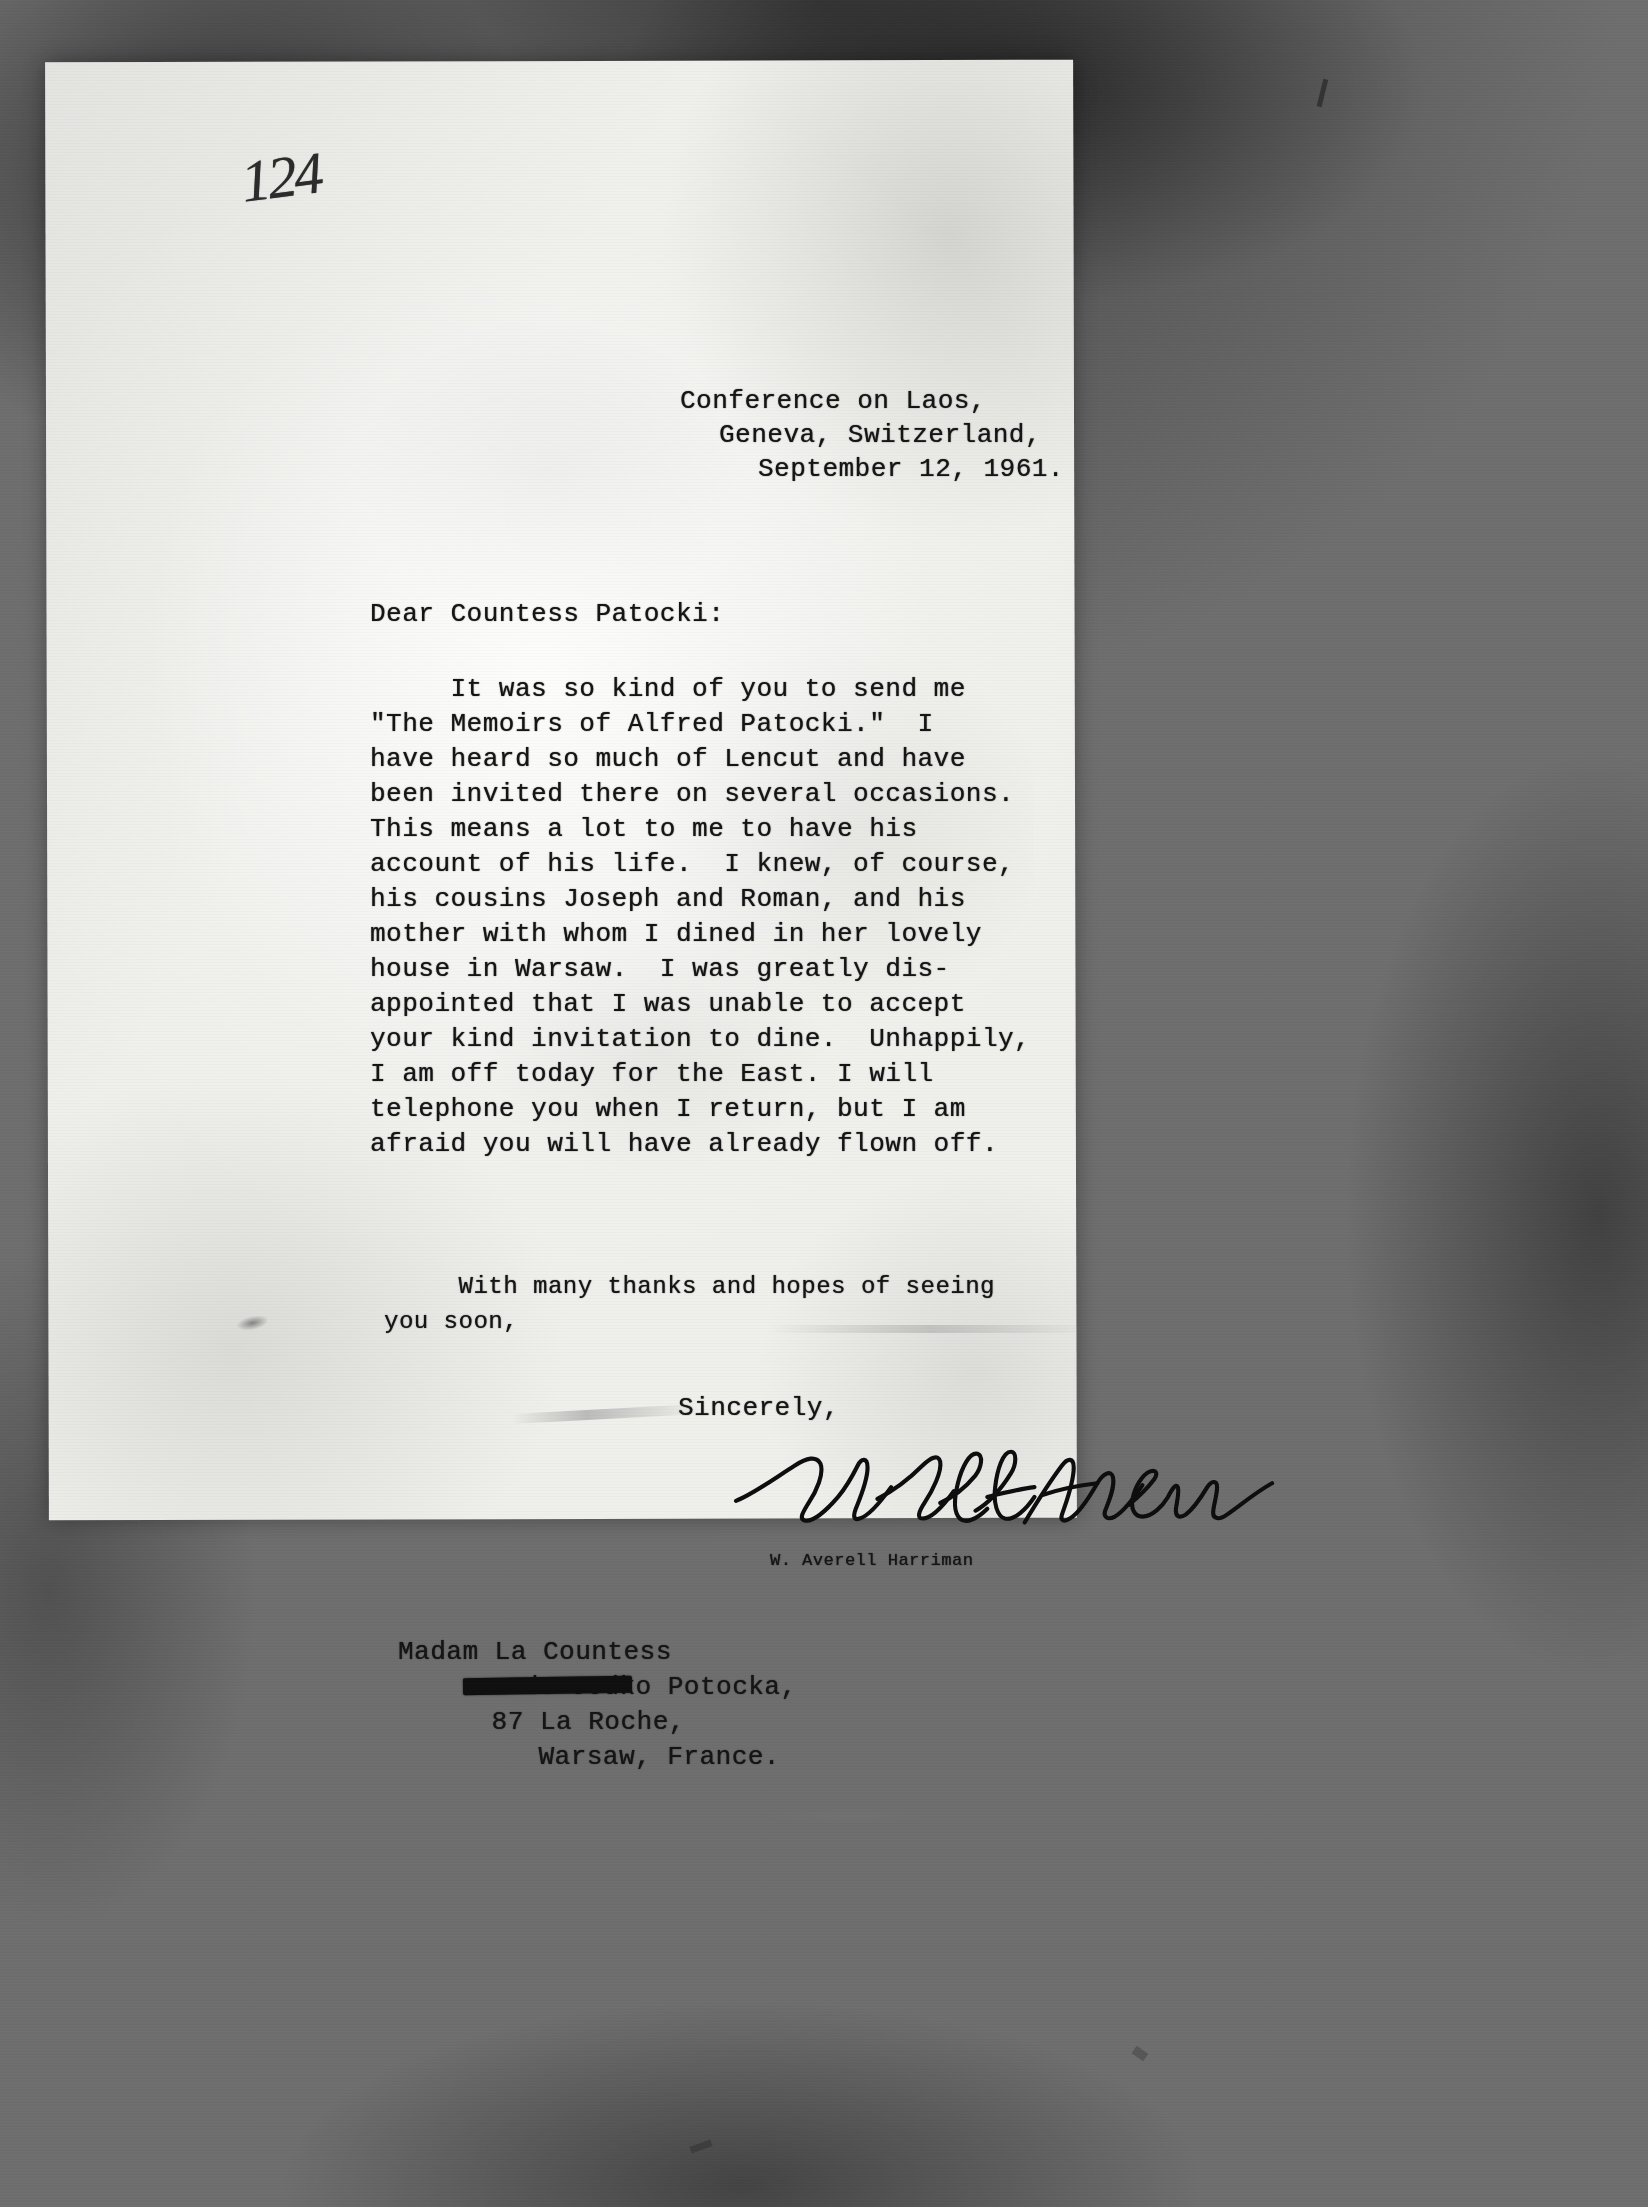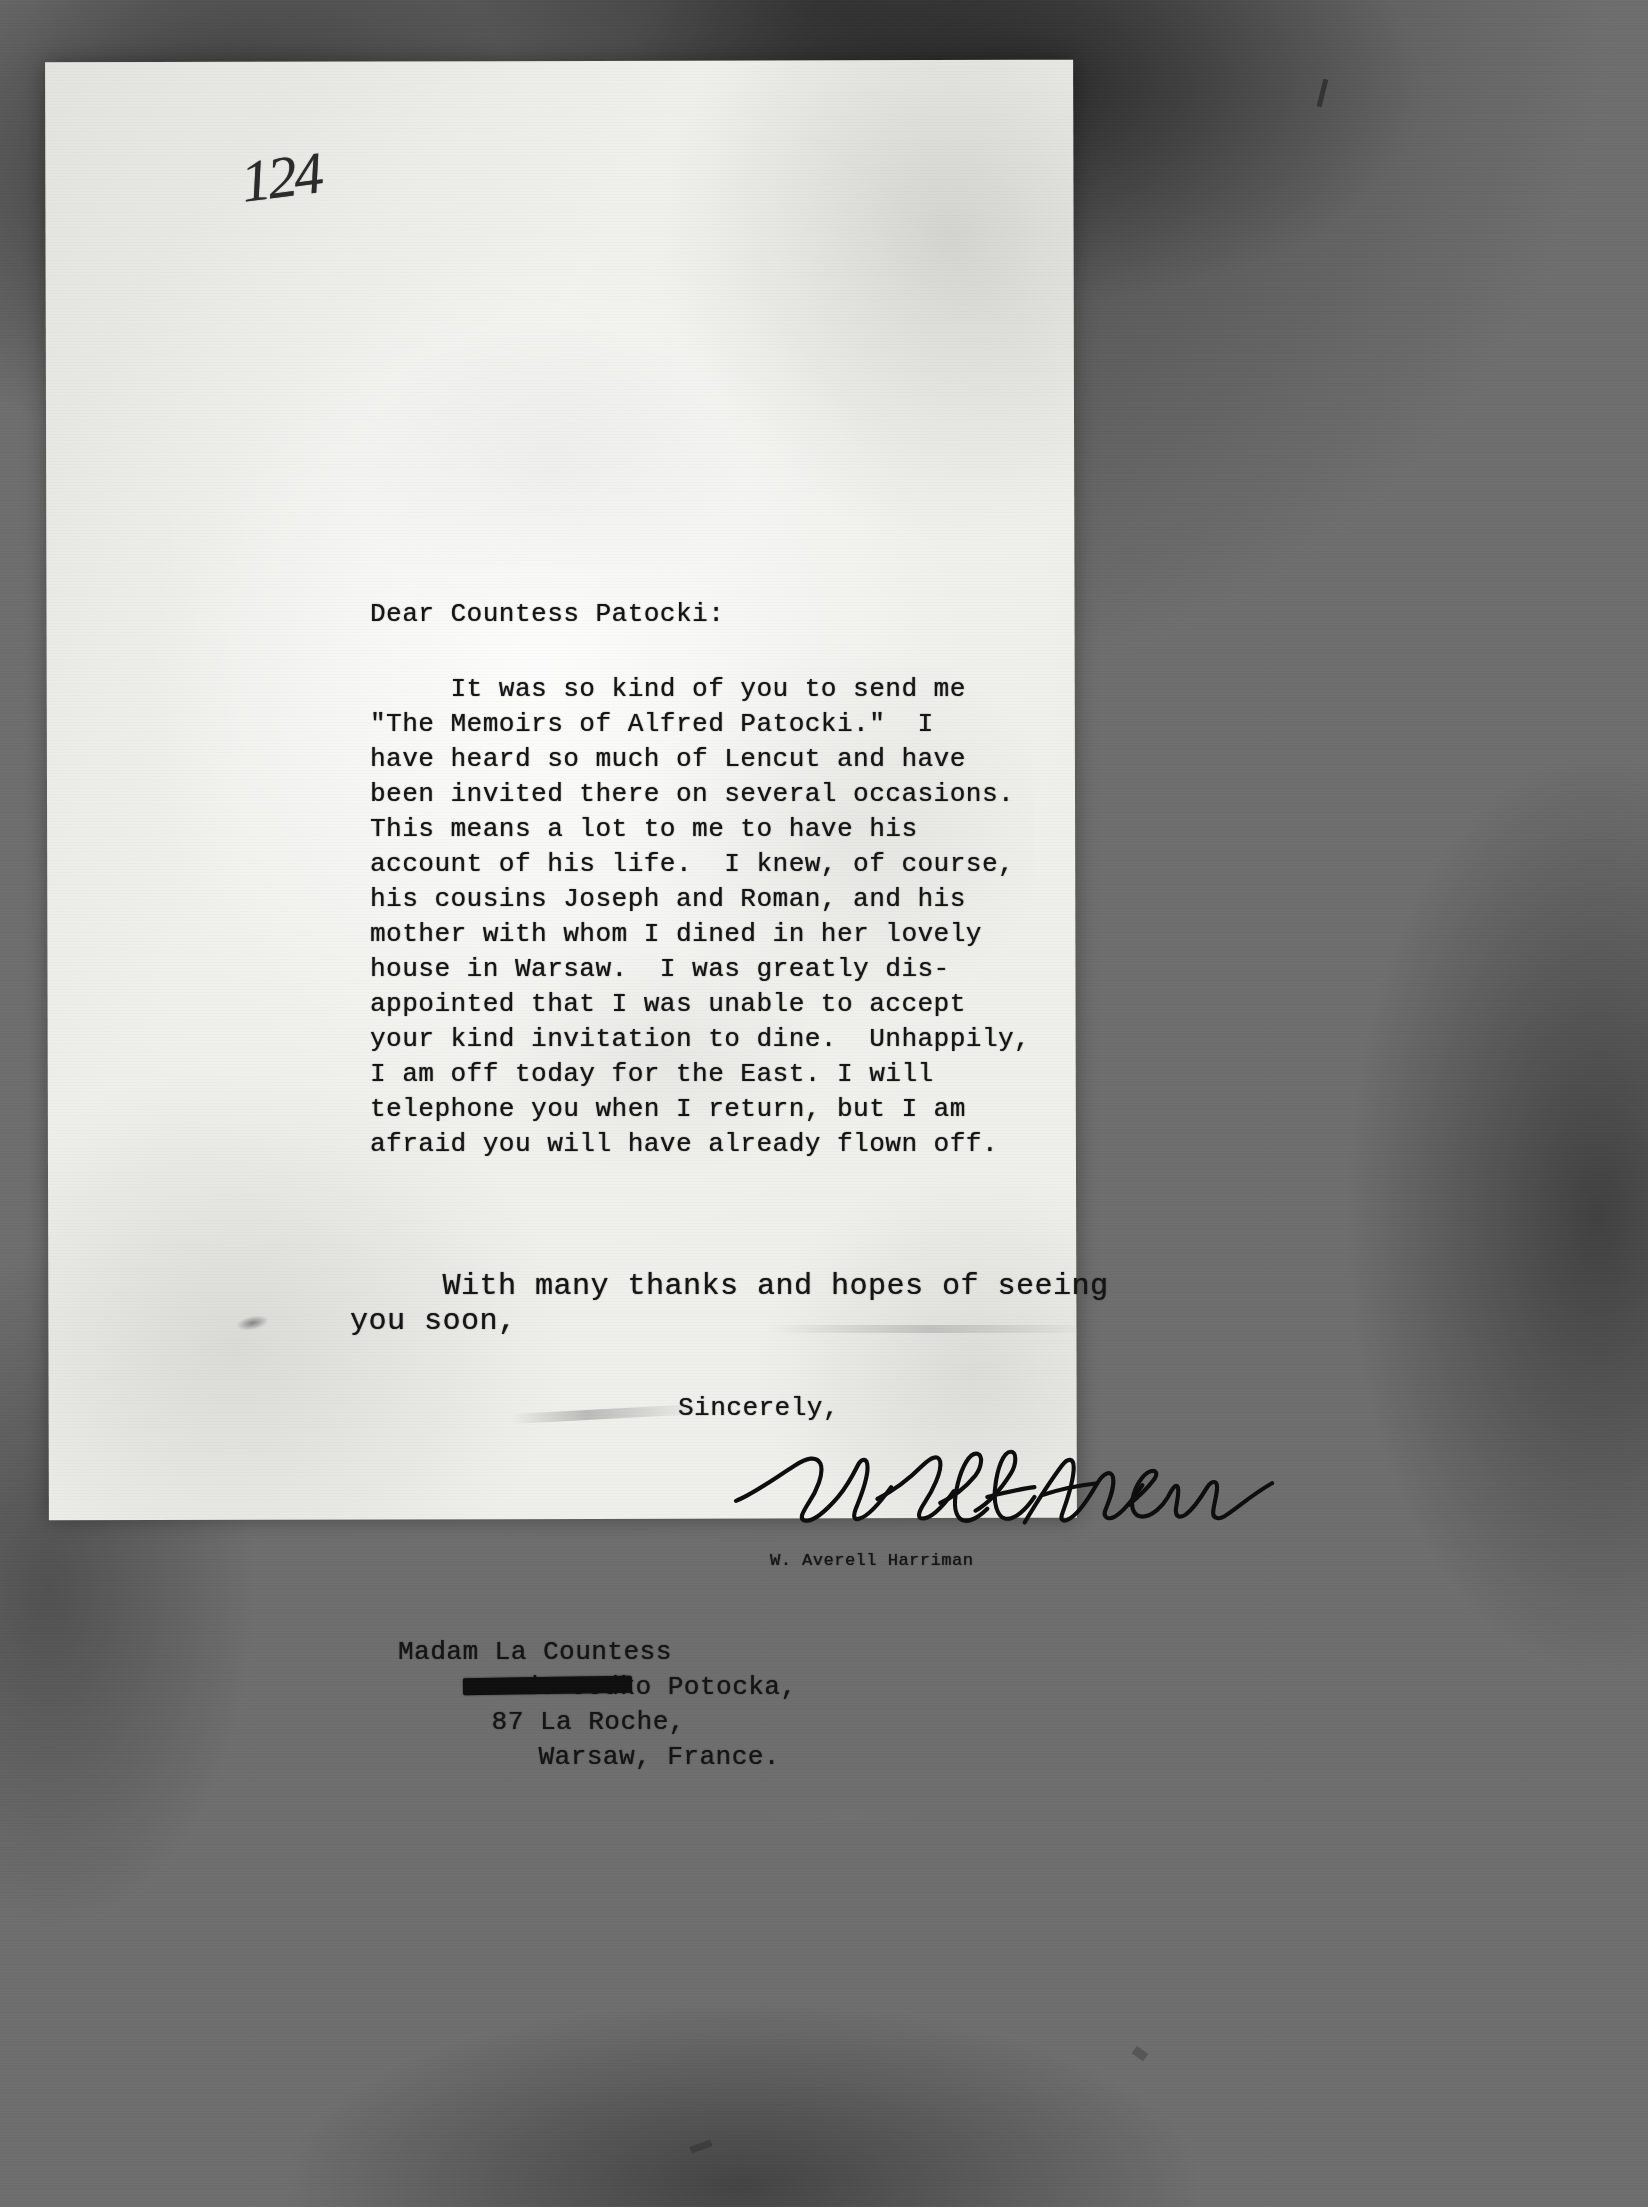--- a/index.html
+++ b/index.html
@@ -76,23 +76,23 @@
     font-size: 26px;
   }
   #body {
     left: 370px;
     top: 672px;
     font-size: 26px;
     line-height: 35px;
     font-weight: 400;
   }
   #closing-para {
-    left: 350px;
+    left: 384px;
     top: 1269px;
-    font-size: 30px;
+    font-size: 24px;
     line-height: 35px;
   }
   #sincerely {
     left: 678px;
     top: 1393px;
     font-size: 26px;
   }
   #signer-name {
     left: 770px;
     top: 1551px;
@@ -184,20 +184,23 @@
   <div id="scan-bg"></div>
   <div id="scan-bg-2"></div>
 
   <div id="paper">
     <div id="watermark"></div>
     <div id="paper-shade"></div>
   </div>
 
   <div id="folio">124</div>
 
+  <div class="doc-text" id="heading"><span>Conference on Laos,</span>
+<span style="padding-left:2.5ch">Geneva, Switzerland,</span>
+<span style="padding-left:5ch">September 12, 1961.</span></div>
 
   <div class="doc-text" id="salutation">Dear Countess Patocki:</div>
 
   <div class="doc-text" id="body">     It was so kind of you to send me
 "The Memoirs of Alfred Patocki."  I
 have heard so much of Lencut and have
 been invited there on several occasions.
 This means a lot to me to have his
 account of his life.  I knew, of course,
 his cousins Joseph and Roman, and his

